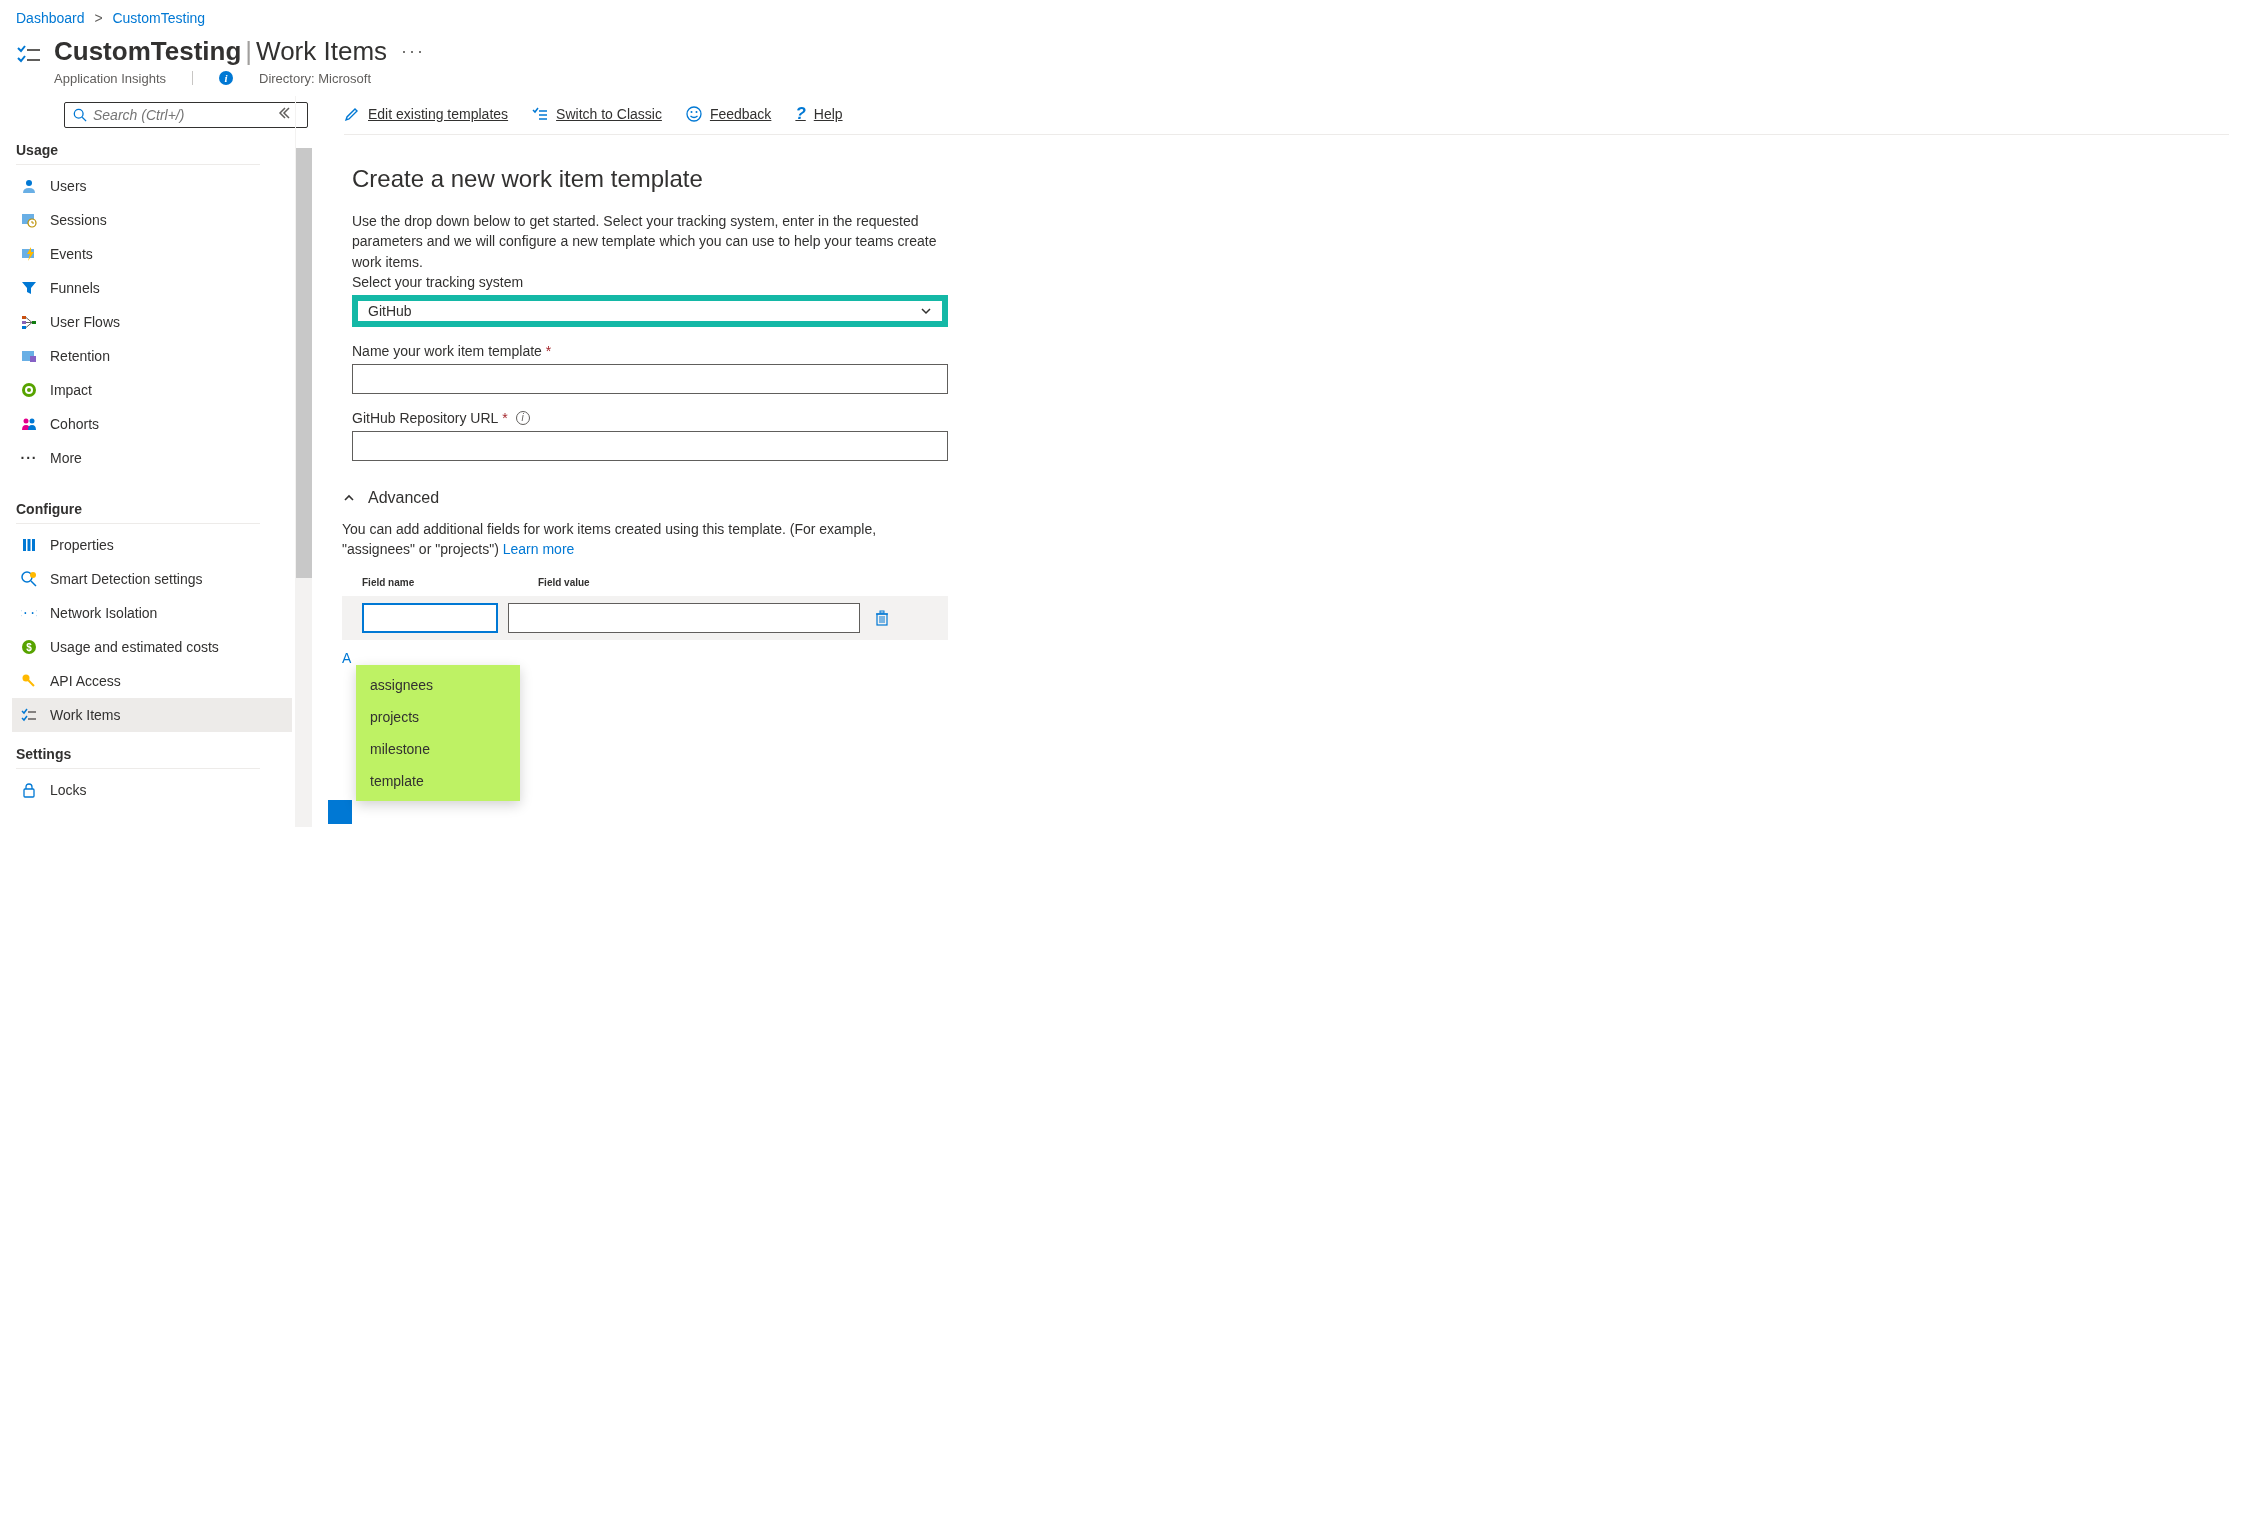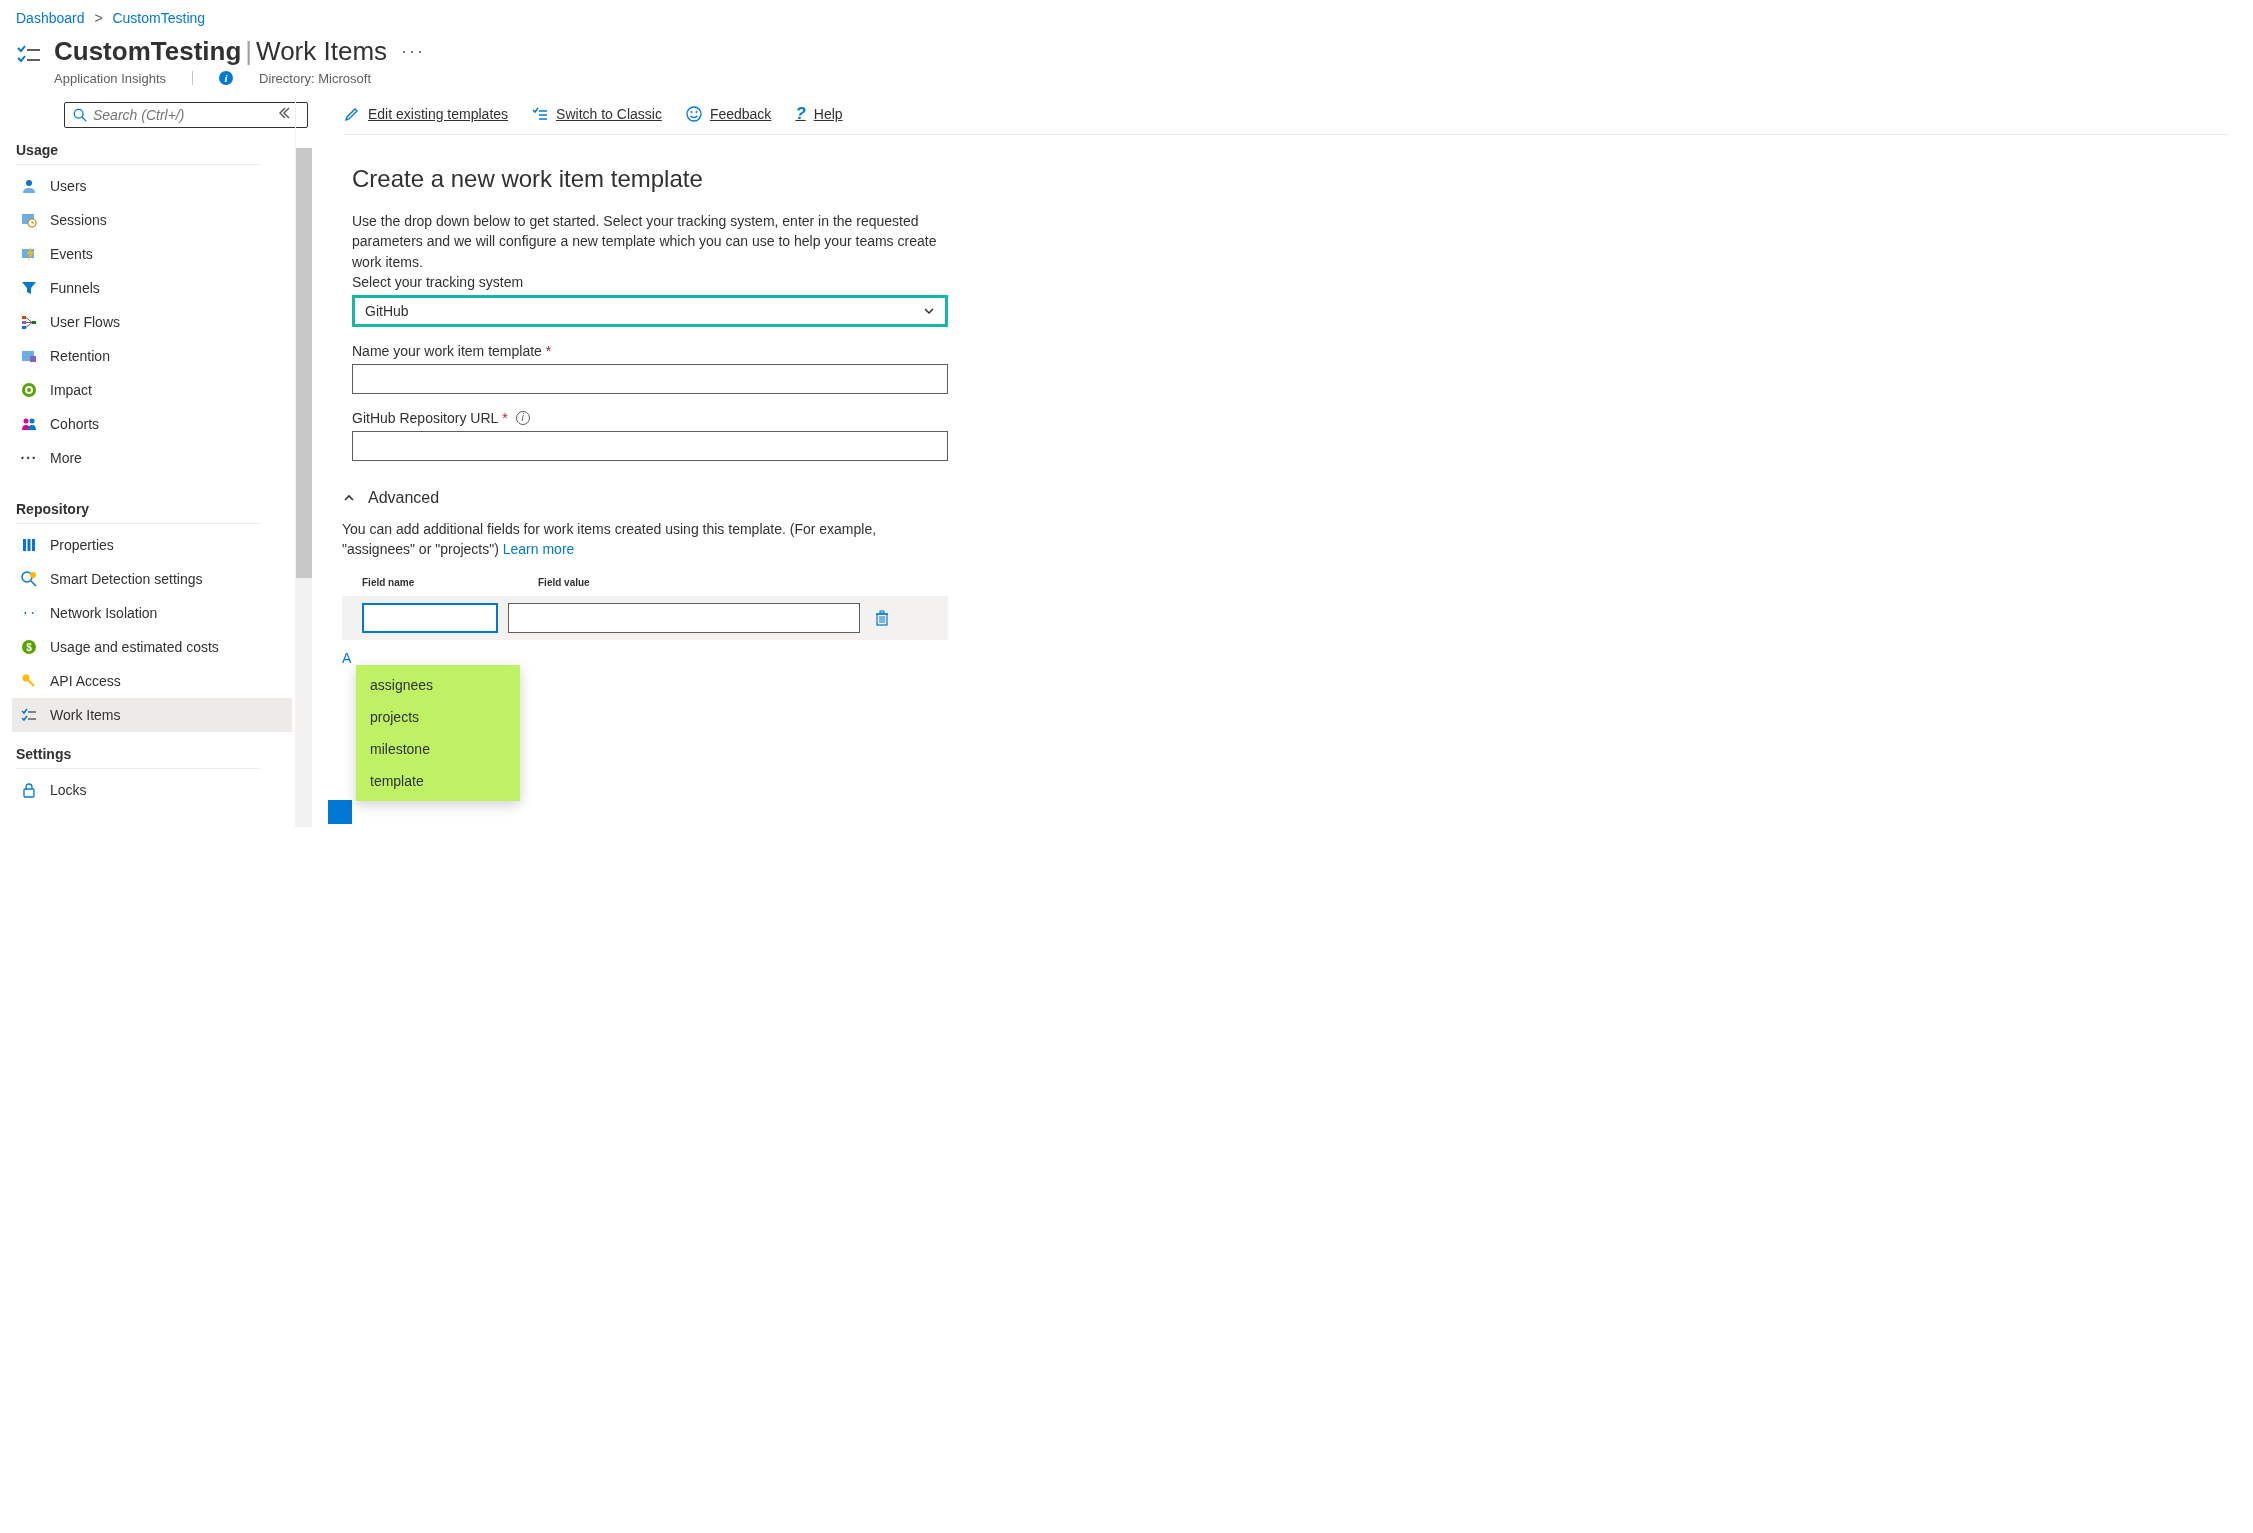--- a/index.html
+++ b/index.html
@@ -54,21 +54,21 @@
   .toolbar-item.help .tb-icon { font-style: italic; font-weight: 600; }
 
   
   .content { padding: 30px 0 0 24px; max-width: 620px; }
   .content h2 { font-size: 24px; font-weight: 400; margin-bottom: 18px; }
   .content .desc { color: #323130; margin-bottom: 2px; line-height: 1.45; }
   .field-block { margin-bottom: 16px; }
   .field-label { font-size: 14px; margin-bottom: 5px; display: flex; align-items: center; gap: 4px; }
   .req { color: #a4262c; }
   .info-circle { width: 14px; height: 14px; border: 1px solid #605e5c; border-radius: 50%; display: inline-flex; align-items: center; justify-content: center; font-size: 10px; color: #605e5c; margin-left: 4px; font-style: italic; }
-  .dropdown { border: 3px solid #14b8a6; padding: 5px 10px; display: flex; align-items: center; justify-content: space-between; cursor: pointer; height: 32px; }
+  .dropdown { border: 6px solid #14b8a6; padding: 5px 10px; display: flex; align-items: center; justify-content: space-between; cursor: pointer; height: 32px; }
   .dropdown .chev { color: #323130; }
   .text-input { border: 1px solid #605e5c; width: 100%; height: 30px; padding: 4px 8px; font-size: 14px; }
 
   
   .advanced { margin-top: 28px; padding-left: 14px; max-width: 620px; position: relative; }
   .adv-header { display: flex; align-items: center; gap: 12px; cursor: pointer; margin-bottom: 12px; }
   .adv-header .chev-up { display: inline-flex; }
   .adv-header .adv-title { font-size: 16px; }
   .adv-desc { margin-bottom: 14px; line-height: 1.45; }
 
@@ -231,21 +231,21 @@
             <path d="M7 14 Q7 9 11 9 Q15 9 15 14 Z" fill="#0078d4"></path>
           </svg>
         </span>
       <span class="nav-label">Cohorts</span>
     </div>
     <div class="nav-item">
       <span class="nav-ico" style="font-weight:bold; letter-spacing:1px;">···</span>
       <span class="nav-label">More</span>
     </div>
 
-    <div class="nav-section-title" style="margin-top:22px;">Repository</div>
+    <div class="nav-section-title" style="margin-top:22px;">Configure</div>
     <hr class="nav-hr">
     <div class="nav-item">
       <span class="nav-ico">
           <svg width="16" height="16" viewBox="0 0 16 16">
             <rect x="2" y="2" width="3" height="12" fill="#0078d4"></rect>
             <rect x="6.5" y="2" width="3" height="12" fill="#0078d4"></rect>
             <rect x="11" y="2" width="3" height="12" fill="#0078d4"></rect>
           </svg>
         </span>
       <span class="nav-label">Properties</span>

